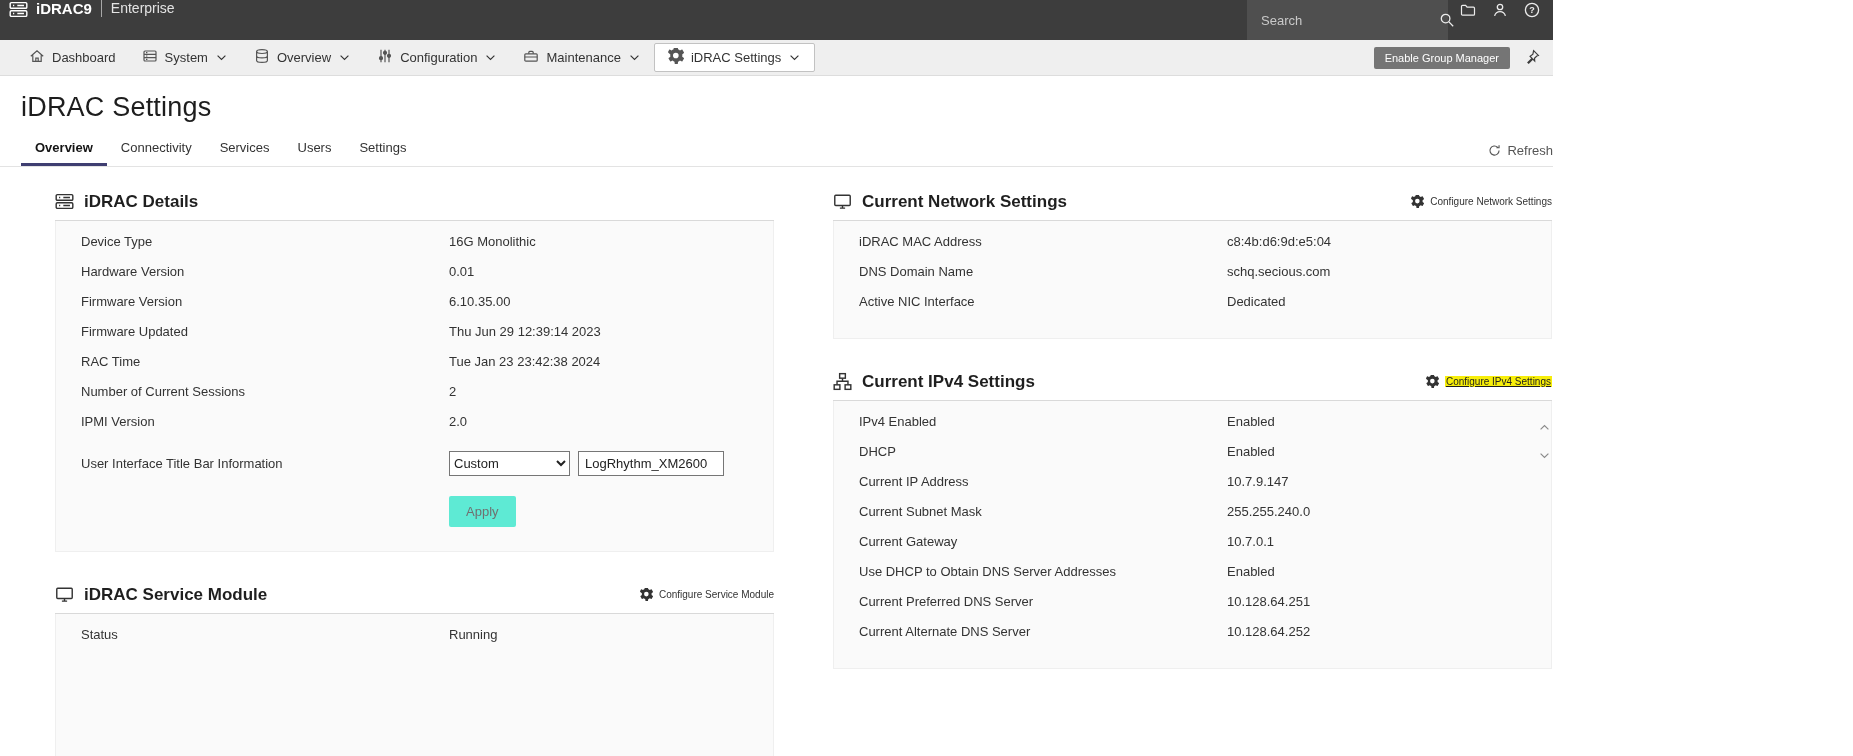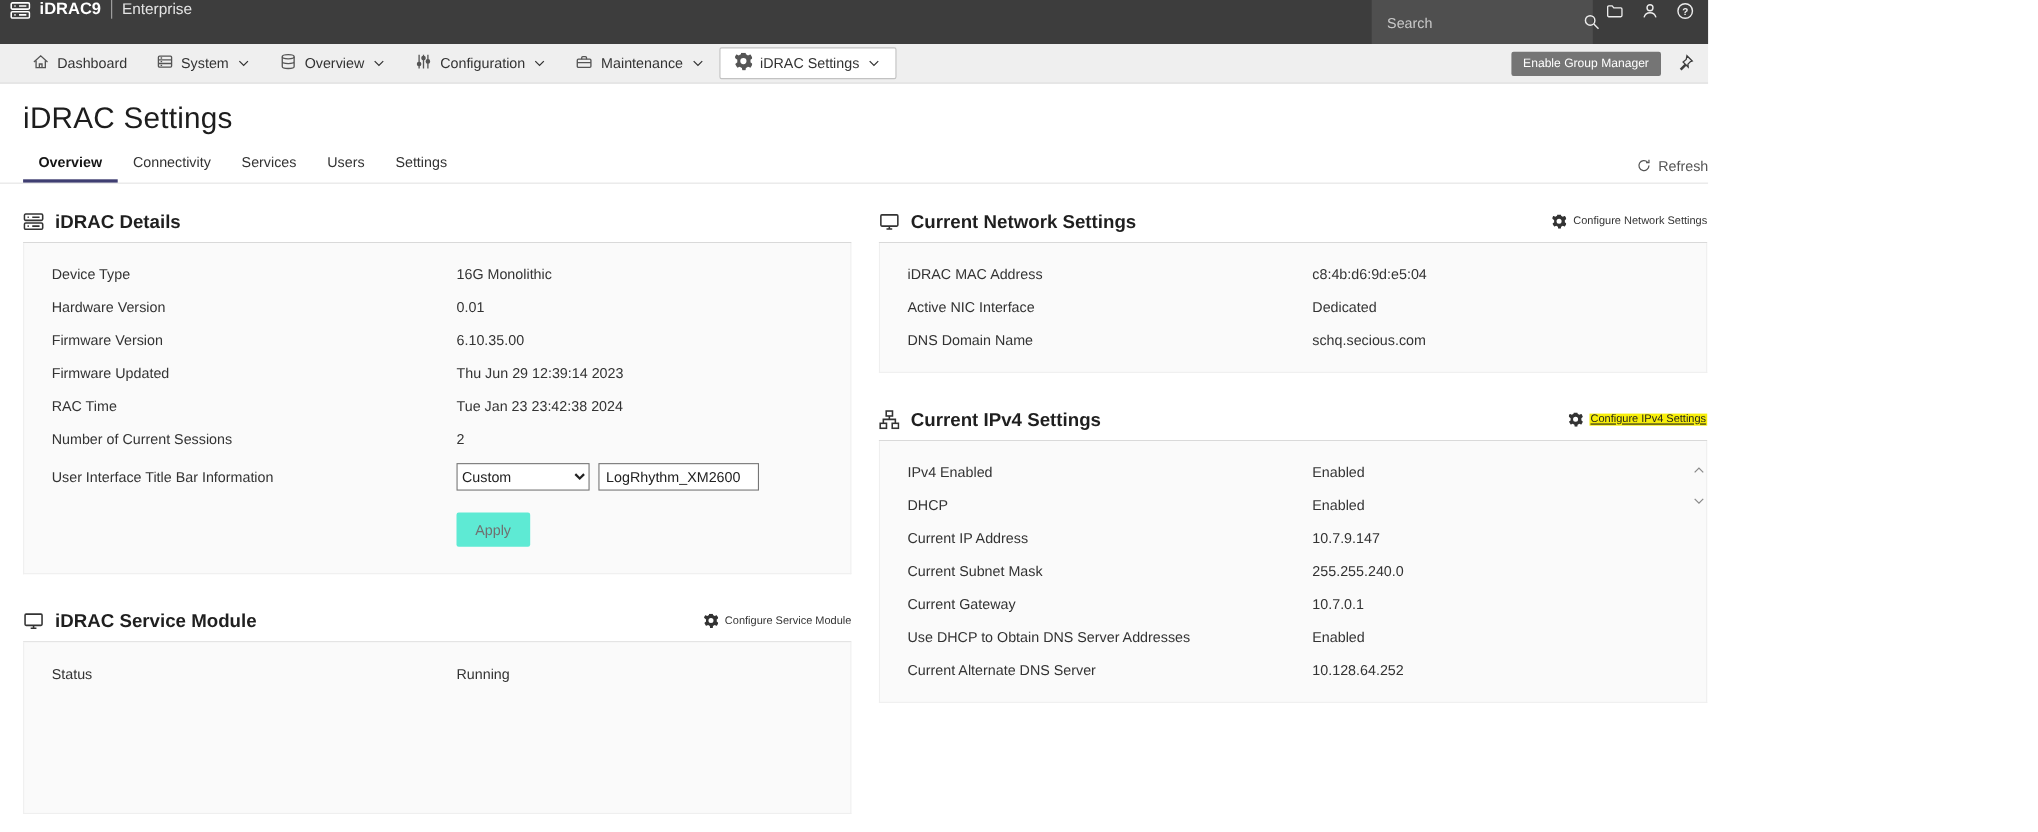--- a/index.html
+++ b/index.html
@@ -30,29 +30,29 @@
   
   .page-title{margin:16px 0 0 21px;font-size:27px;font-weight:300;color:#1d1d1d;letter-spacing:.2px;}
   .tabs-wrap{display:flex;align-items:flex-end;border-bottom:1px solid #e3e3e3;margin-top:8px;padding-left:21px;}
   .tab{padding:9px 14px 8px;font-size:13px;color:#333;cursor:pointer;border-bottom:3px solid transparent;}
   .tab.active{font-weight:bold;color:#141414;border-bottom-color:#3f3e71;}
   .refresh{margin-left:auto;display:flex;align-items:center;gap:6px;color:#555;cursor:pointer;padding-bottom:8px;}
 
   
   .cols{display:flex;gap:25px;padding:16px 0 0 21px;align-items:flex-start;}
   .col{width:753px;}
-  .section{margin-bottom:24px;}
+  .section{margin-bottom:24px;margin-left:34px;}
   .sec-hdr{display:flex;align-items:center;height:37px;border-bottom:1px solid #d9d9d9;}
   .sec-title{font-size:17px;font-weight:bold;color:#1f1f1f;margin-left:10px;}
   .sec-action{margin-left:auto;display:flex;align-items:center;gap:6px;color:#333;cursor:pointer;font-size:10px;}
   .hl{background:#f7ee0a;text-decoration:underline;color:#1f1f1f;padding:0 1px;}
 
   .rows{background:#fafafa;border:1px solid #efefef;border-top:none;padding:13px 0 14px;}
   .rows.fill{min-height:128px;}
-  .row{display:flex;align-items:center;min-height:30px;padding-left:25px;}
+  .row{display:flex;align-items:flex-start;min-height:30px;padding-left:25px;}
   .lbl{width:368px;color:#333;flex-shrink:0;}
   .val{color:#333;}
   .row-controls{display:flex;align-items:center;min-height:38px;padding-left:25px;}
   .row-controls .lbl{width:368px;}
   select.mode{width:121px;height:25px;font-size:13px;font-family:inherit;border:1px solid #767676;background:#fff;color:#222;}
   input.titlebar{width:132px;height:21px;font-size:13px;font-family:inherit;border:1px solid #767676;padding:1px 6px;margin-left:8px;color:#222;}
   .apply-row{padding:14px 0 10px 393px;}
   .apply-btn{background:#5eead4;color:#707070;border:none;border-radius:2px;padding:8px 17px;font-size:13px;font-family:inherit;cursor:pointer;}
 
   
@@ -318,20 +318,24 @@
             <div class="lbl">Firmware Updated</div>
             <div class="val">Thu Jun 29 12:39:14 2023</div>
           </div>
           <div class="row">
             <div class="lbl">RAC Time</div>
             <div class="val">Tue Jan 23 23:42:38 2024</div>
           </div>
           <div class="row">
             <div class="lbl">Number of Current Sessions</div>
             <div class="val">2</div>
+          </div>
+          <div class="row">
+            <div class="lbl">IPMI Version</div>
+            <div class="val">2.0</div>
           </div>
           <div class="row-controls">
             <div class="lbl">User Interface Title Bar Information</div>
             <select class="mode">
               <option>Custom</option>
             </select>
             <input class="titlebar" type="text" value="LogRhythm_XM2600" style="">
           </div>
           <div class="apply-row">
             <button class="apply-btn">Apply</button>
@@ -384,26 +388,26 @@
               </span>
             <span>Configure Network Settings</span>
           </span>
         </div>
         <div class="rows">
           <div class="row">
             <div class="lbl">iDRAC MAC Address</div>
             <div class="val">c8:4b:d6:9d:e5:04</div>
           </div>
           <div class="row">
+            <div class="lbl">DNS Domain Name</div>
+            <div class="val">schq.secious.com</div>
+          </div>
+          <div class="row">
             <div class="lbl">Active NIC Interface</div>
             <div class="val">Dedicated</div>
-          </div>
-          <div class="row">
-            <div class="lbl">DNS Domain Name</div>
-            <div class="val">schq.secious.com</div>
           </div>
         </div>
       </div>
 
       <div class="section">
         <div class="sec-hdr">
           <span>
               <svg class="ico-lg" width="19" height="19" viewBox="0 0 16 16">
                 <use href="#sym-sitemap"></use>
               </svg>
@@ -437,20 +441,24 @@
           </div>
           <div class="row">
             <div class="lbl">Current Gateway</div>
             <div class="val">10.7.0.1</div>
           </div>
           <div class="row">
             <div class="lbl">Use DHCP to Obtain DNS Server Addresses</div>
             <div class="val">Enabled</div>
           </div>
           <div class="row">
+            <div class="lbl">Current Preferred DNS Server</div>
+            <div class="val">10.128.64.251</div>
+          </div>
+          <div class="row">
             <div class="lbl">Current Alternate DNS Server</div>
             <div class="val">10.128.64.252</div>
           </div>
         </div>
       </div>
 
     </div>
   </div>
 
   <div class="sb-btn sb-up">

